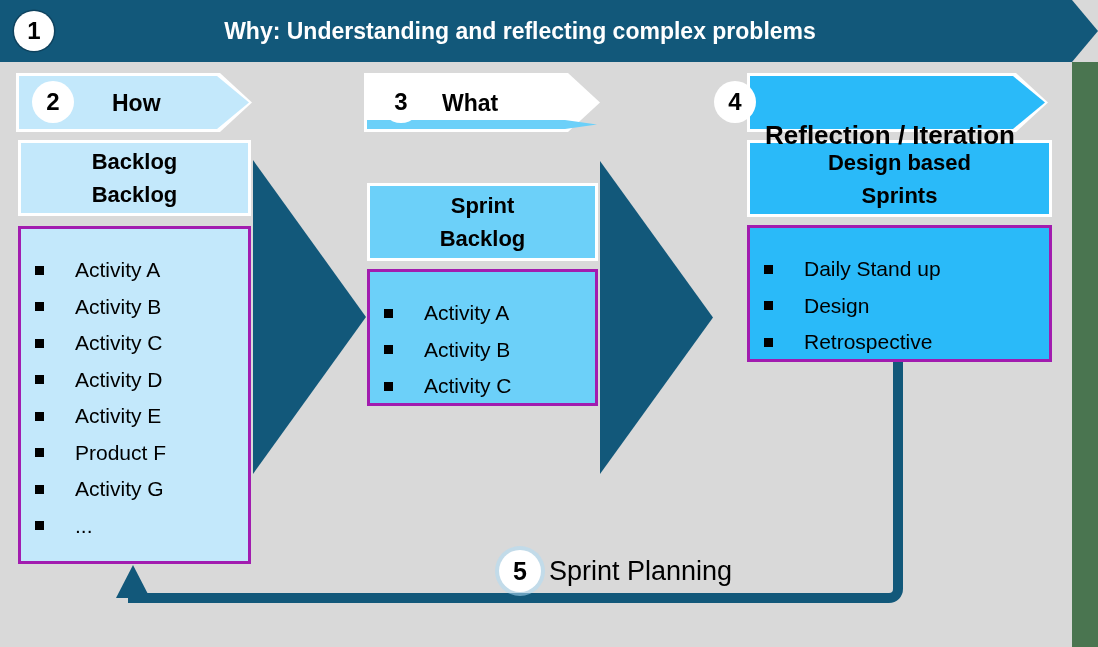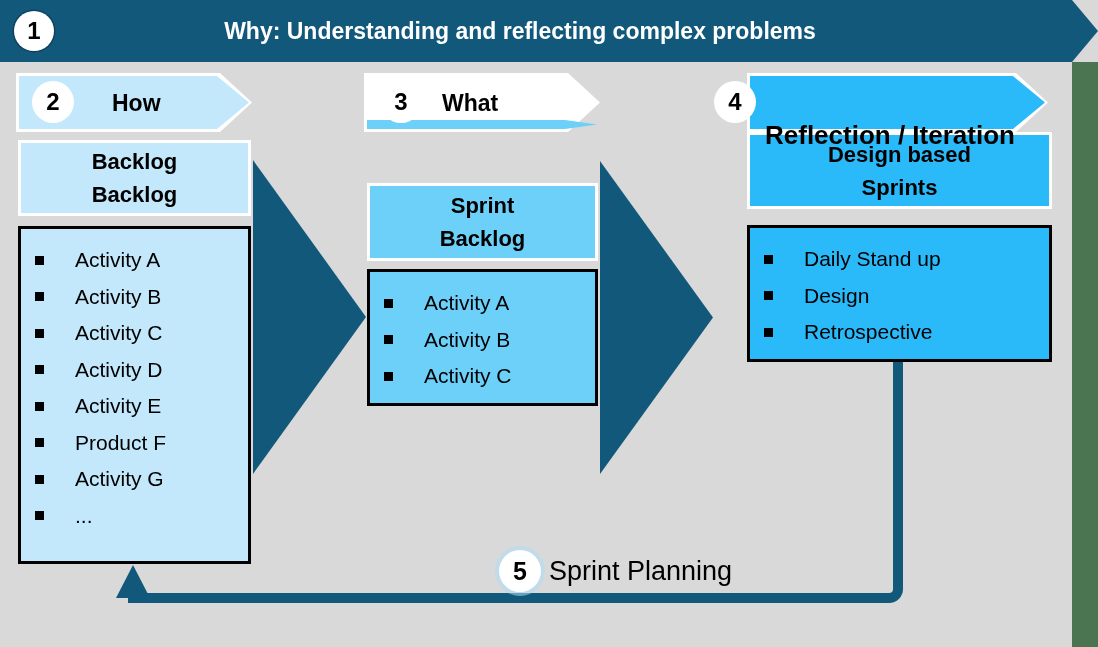--- a/index.html
+++ b/index.html
@@ -51,33 +51,33 @@
   #hdr-refl .arrow-outer { left:33px; right:0; top:0; bottom:0; }
   #hdr-refl .num { left:0px; }
   #hdr-refl .hdr-label { left:51px; font-size:26px;margin-top:32px; }
 
   
   .titlebox {
     position:absolute; box-sizing:border-box; border:3px solid #fff;
     display:flex; flex-direction:column; align-items:center; justify-content:center;
     font-weight:700; font-size:22px; line-height:1.5; text-align:center;
   }
-  .listbox { position:absolute; box-sizing:border-box; border:3px solid #000000; font-size:21px; padding-top:13px;text-align:right; }
+  .listbox { position:absolute; box-sizing:border-box; border:3px solid #a21caf; font-size:21px; padding-top:23px;text-align:right; }
   .row { display:flex; align-items:center; height:36.5px; }
   .bullet { width:9px; height:9px; background:#000; margin-left:14px; margin-right:31px; flex:none; }
 
   .c1 { background:#C3E8FB; }
   .c2 { background:#6CD0F9;margin-top:44px; }
   .c3 { background:#2ABAF9; }
 
   #box-product { left:18px;  top:140px; width:233px; height:76px; }
   #list-product{ left:18px;  top:226px; width:233px; height:338px; }
   #box-sprint  { left:367px; top:139px; width:231px; height:78px; }
   #list-sprint { left:367px; top:225px; width:231px; height:137px; }
-  #box-design  { left:747px; top:132px; width:305px; height:77px; }
+  #box-design  { left:747px; top:140px; width:305px; height:77px; }
   #list-design { left:747px; top:225px; width:305px; height:137px; }
 
   
   .tri { position:absolute; background:#12587A; clip-path:polygon(0 0, 100% 50%, 0 100%); }
   #tri-1 { left:253px; top:160px; width:113px; height:314px; }
   #tri-2 { left:600px; top:161px; width:113px; height:313px; }
 
   
   .elbow {
     position:absolute; left:128px; top:362px; width:765px; height:231px;

